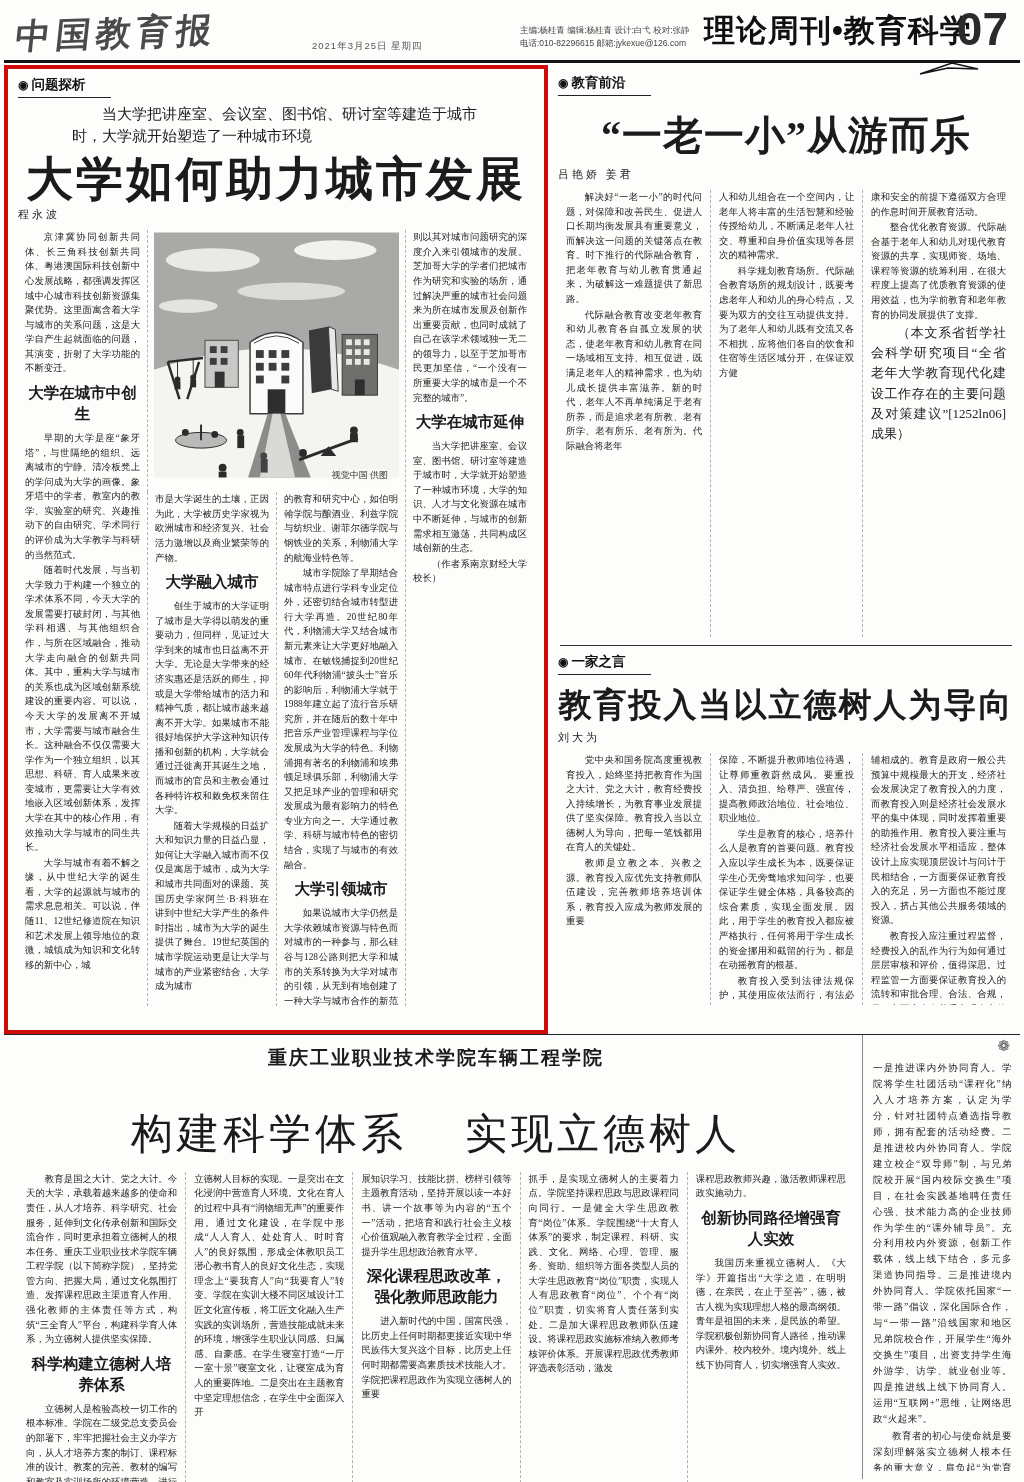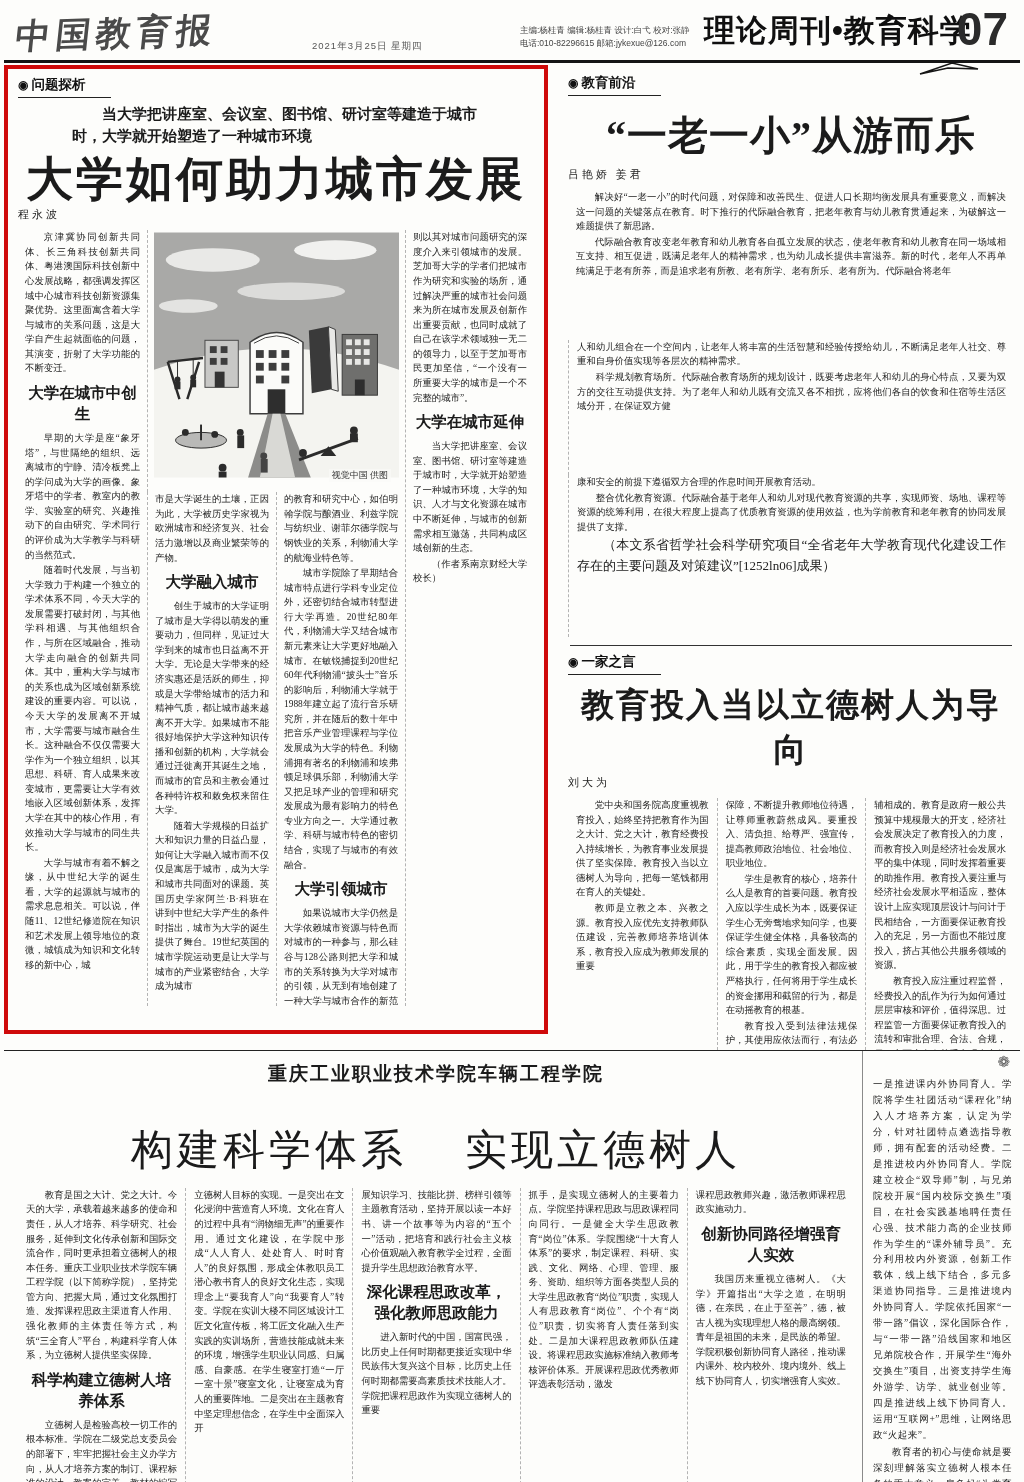--- a/index.html
+++ b/index.html
@@ -12,49 +12,49 @@
   .date{position:absolute;left:312px;top:40px;font-size:9.5px;color:#555;font-family:"Liberation Sans",sans-serif;letter-spacing:1px;}
   .staff{position:absolute;left:520px;top:24px;font-size:8.5px;line-height:1.5;color:#444;
          font-family:"Liberation Sans",sans-serif;white-space:nowrap;}
   .edition{position:absolute;left:704px;top:10px;font-size:31px;font-weight:900;color:#101010;
            font-family:"Liberation Sans",sans-serif;letter-spacing:1px;}
   .pageno{position:absolute;right:16px;top:2px;font-size:46px;font-weight:700;color:#2b2b2b;
           font-family:"Liberation Sans",sans-serif;}
   .head-rule{position:relative;height:3px;background:#151515;margin:0 4px;}
   .rule-tail{position:absolute;right:40px;top:1px;}
   
-  .main{display:flex;gap:16px;padding:2px 4px 0 4px;}
+  .main{display:flex;gap:6px;padding:2px 4px 0 4px;}
   .red-box{width:516px;border:4px solid #cf0a0a;padding:6px 10px 8px 10px;height:947px;flex:none;}
   .right-col{flex:1;padding:8px 6px 0 4px;}
   
   .sec-label{display:inline-block;font-family:"Liberation Sans",sans-serif;font-size:13.5px;font-weight:700;
              border-bottom:1px solid #222;padding:0 26px 3px 0;margin-bottom:4px;color:#111;}
   .sec-label .bullet{font-size:12px;margin-right:3px;}
   
-  .kicker{font-size:15px;font-weight:700;line-height:1.45;padding:2px 38px 0 54px;text-indent:2em;}
+  .kicker{font-size:15px;font-weight:400;line-height:1.45;padding:2px 38px 0 54px;text-indent:2em;}
   .feat-headline{font-size:47px;font-weight:900;text-align:center;letter-spacing:3px;margin:6px 0 2px 0;line-height:1.1;}
   .byline{font-size:11px;letter-spacing:3px;margin:2px 0 8px 0;color:#222;}
   .feature-body{display:grid;grid-template-columns:1fr 1fr 1fr 1fr;grid-template-rows:262px 1fr;height:776px;overflow:hidden;}
   .fcol{padding:0 7px;overflow:hidden;}
   .fc1{grid-area:1/1/3/2;}
   .fimg{grid-area:1/2/2/4;border-left:1px dashed #b3b3b3;position:relative;padding:0 6px;}
   .fc2{grid-area:2/2/3/3;border-left:1px dashed #b3b3b3;}
   .fc3{grid-area:2/3/3/4;border-left:1px dashed #b3b3b3;}
   .fc4{grid-area:1/4/3/5;border-left:1px dashed #b3b3b3;}
   .caption{position:absolute;right:14px;bottom:10px;font-size:9px;color:#333;background:rgba(250,250,248,.65);padding:0 3px;}
   
   .art p{margin:0 0 1px 0;font-size:9.4px;line-height:1.55;text-align:justify;text-indent:2em;}
   .art p.cont{text-indent:0;}
   .art p.note{font-size:13px;color:#222;}
   .art p.author{text-indent:2em;}
   .art h4{margin:7px 0 6px 0;font-size:15.5px;text-align:center;font-weight:700;
           font-family:"Liberation Sans",sans-serif;}
   
   .front-headline{font-size:40px;font-weight:900;text-align:center;letter-spacing:1px;margin:8px 0 4px 0;}
-  .front-body{display:grid;grid-template-columns:1fr;height:447px;overflow:hidden;margin-top:6px;}
+  .front-body{display:grid;grid-template-columns:1fr 1fr 1fr;height:447px;overflow:hidden;margin-top:6px;}
   .rcol{padding:0 8px;overflow:hidden;}
   .rcol + .rcol{border-left:1px dashed #b3b3b3;}
   .h-divider{height:1px;background:#333;margin:8px 2px 6px 2px;}
   .op-headline{font-size:33px;font-weight:900;text-align:center;letter-spacing:2px;margin:4px 0 2px 0;}
   .op-body{display:grid;grid-template-columns:1fr 1fr 1fr;height:252px;overflow:hidden;margin-top:4px;}
   
   .bottom{border-top:1px solid #222;margin:0 4px 0 4px;display:flex;height:444px;}
   .bottom-left{width:836px;flex:none;padding:6px 8px 0 14px;}
   .campus-kicker{text-align:center;font-size:19px;font-weight:700;font-family:"Liberation Sans",sans-serif;margin:4px 0 6px 0;letter-spacing:2px;}
   .campus-headline{text-align:center;font-size:42px;font-weight:400;letter-spacing:4px;margin-bottom:10px;}

